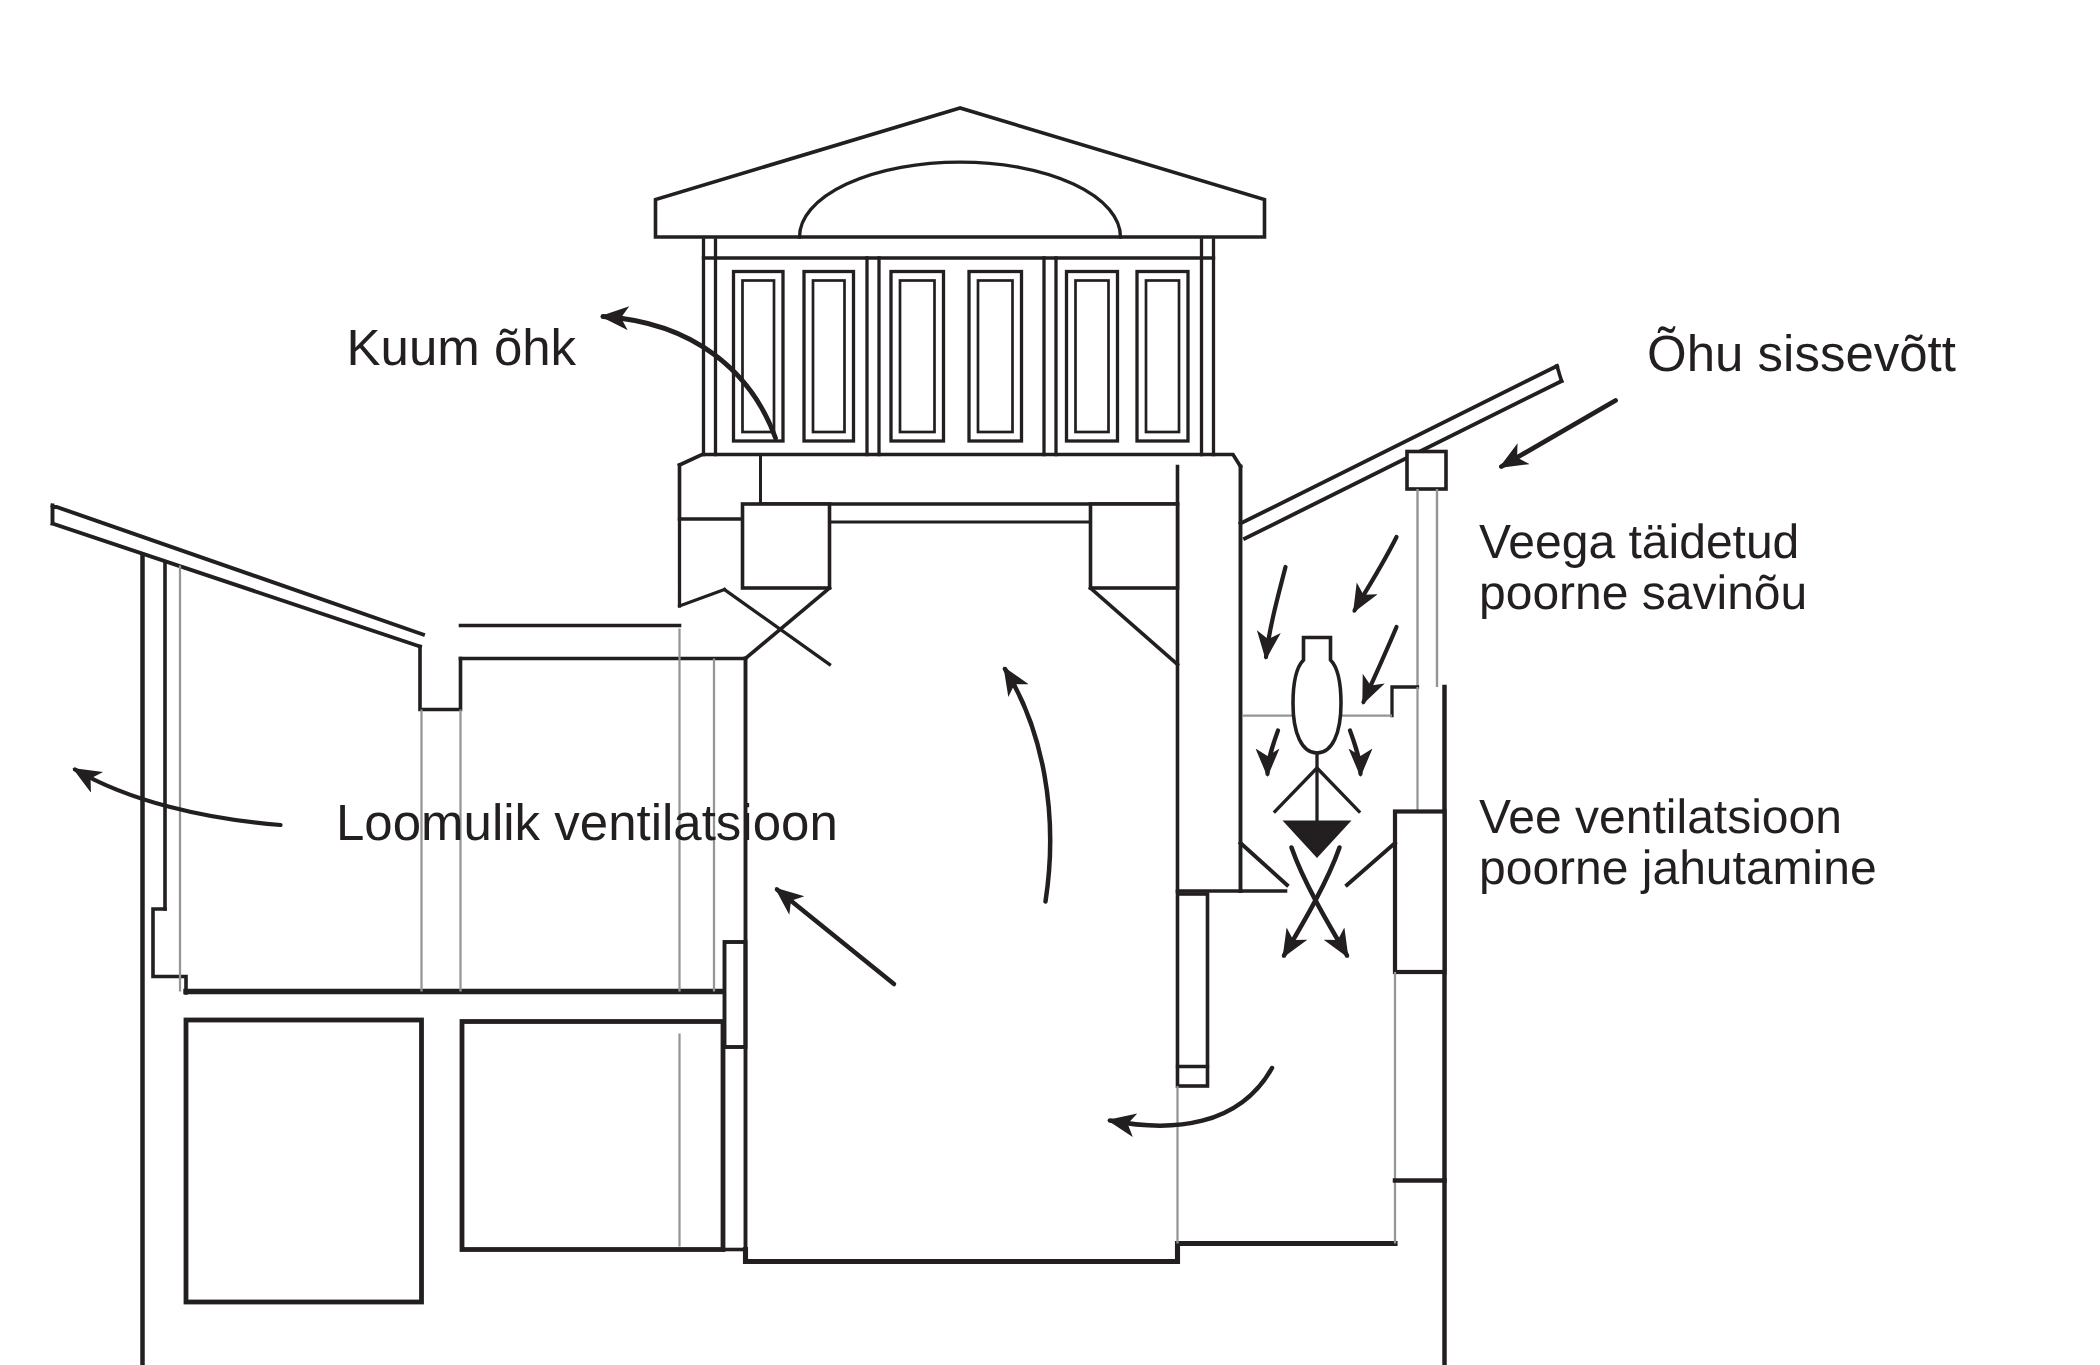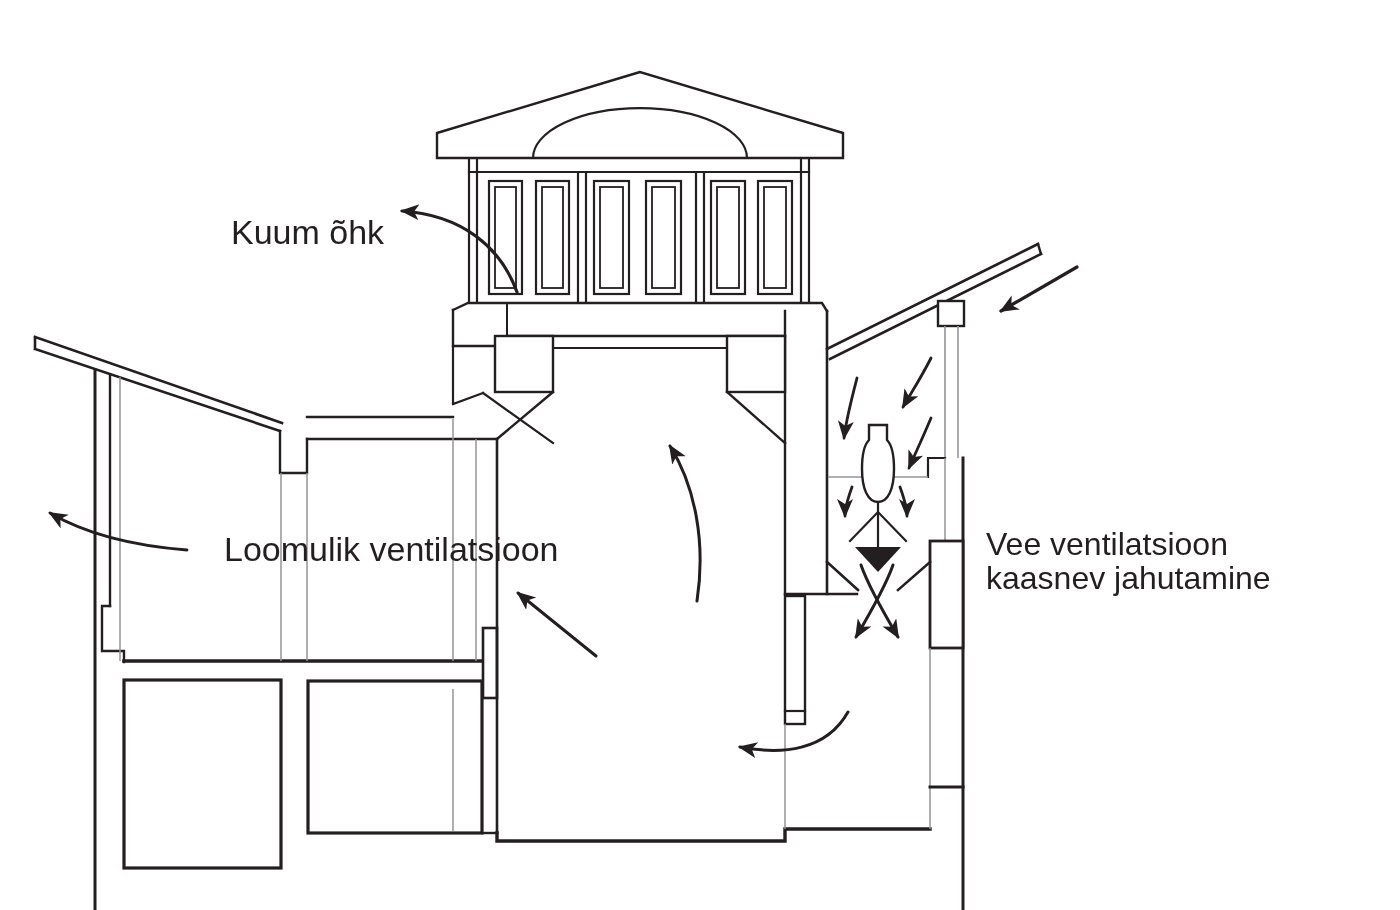--- a/index.html
+++ b/index.html
@@ -136,22 +136,27 @@
       <path class="s rnd" stroke-width="3" marker-end="url(#ah)" d="M861,524 C869,547 885,574 898,596"></path>
       <path class="s rnd" stroke-width="3" marker-end="url(#ah)" d="M697,560 C706,501 695,445 670,405"></path>
       <path class="s rnd" stroke-width="3" marker-end="url(#ah)" d="M596,615 L518,552"></path>
       <path class="s rnd" stroke-width="2.8" marker-end="url(#ah)" d="M187,509 C136,505 86,493 50,472"></path>
       <path class="s rnd" stroke-width="3" marker-end="url(#ah)" d="M848,671 C826,710 782,714 740,706"></path>
     </g>
   </svg>
 
   <div class="label" style="left:231px;top:172px;">Kuum õhk</div>
 
+  <div class="label" style="left:1098px;top:176px;">Õhu sissevõtt</div>
 
+  <div class="label2" style="left:986px;top:303px;">
+    <div>Veega täidetud</div>
+    <div>poorne savinõu</div>
+  </div>
 
   <div class="label" style="left:224px;top:489px;">Loomulik ventilatsioon</div>
 
   <div class="label2" style="left:986px;top:486px;">
     <div>Vee ventilatsioon</div>
-    <div>kaasnev jahutamine</div>
+    <div>poorne jahutamine</div>
   </div>
 
 </div>
 
 </body></html>

